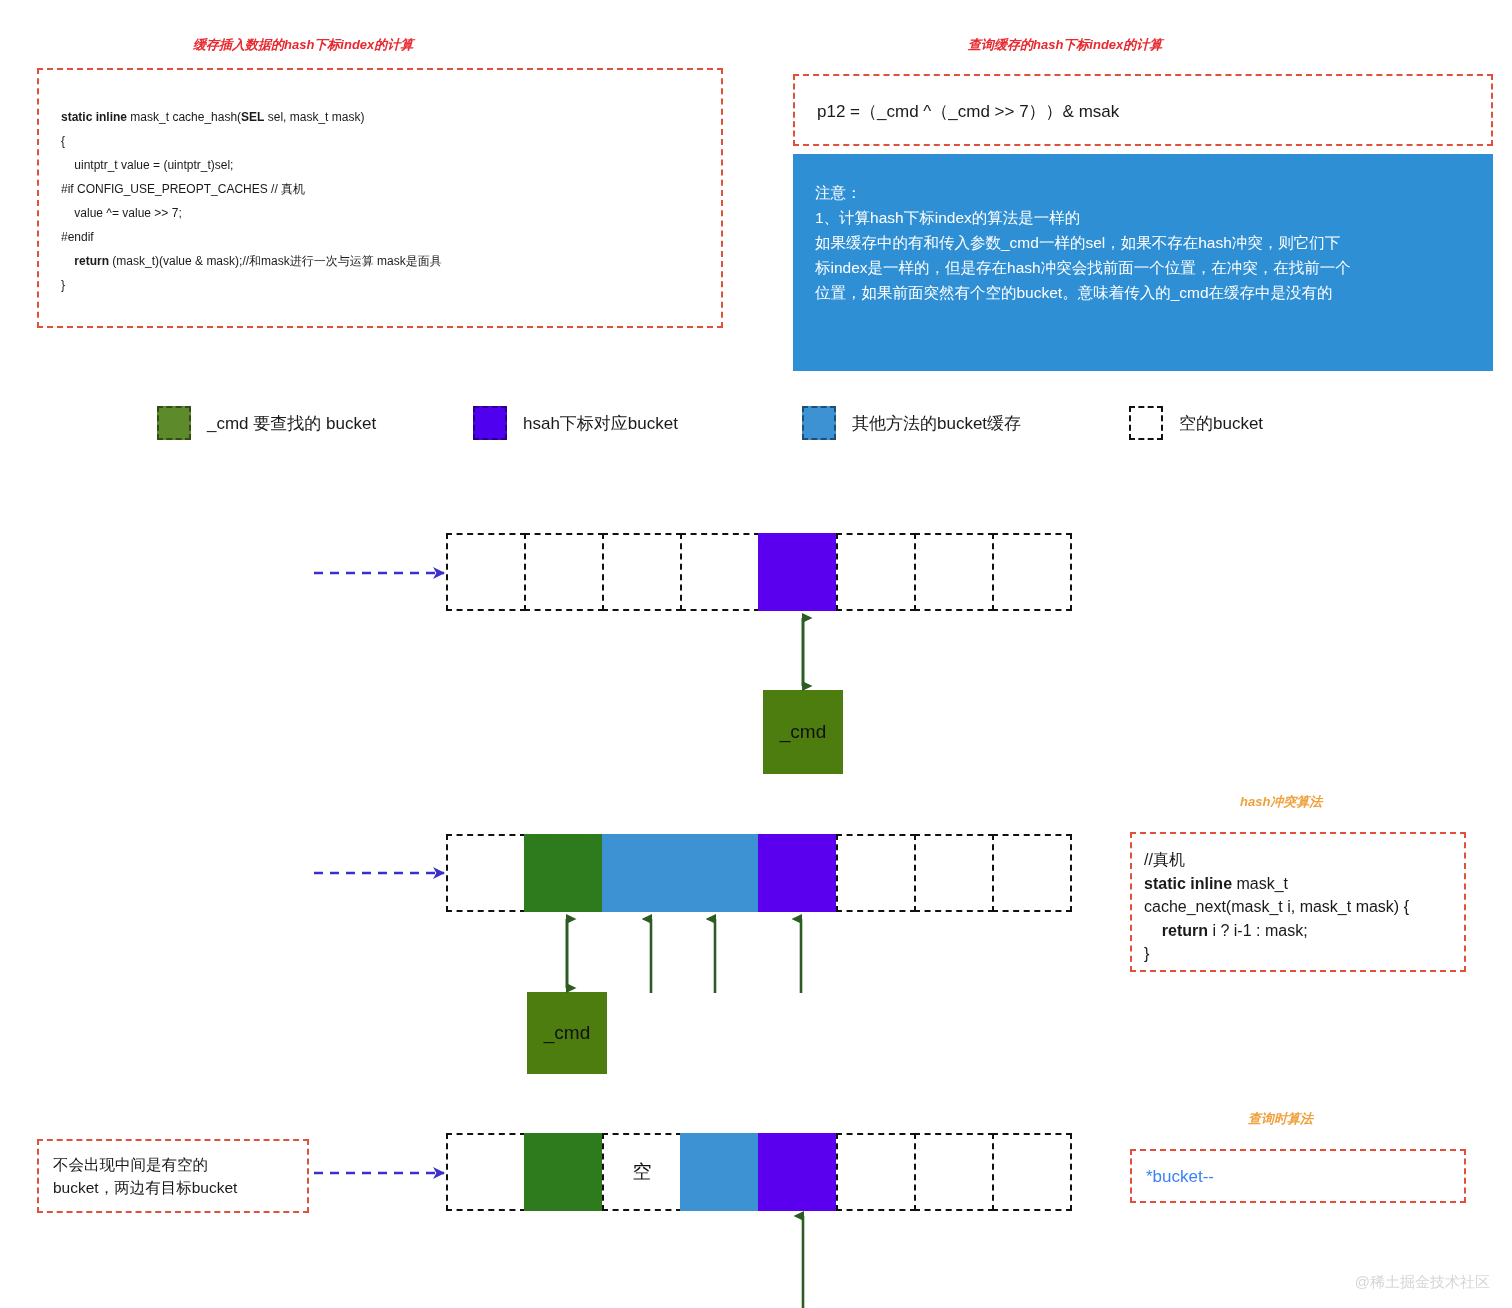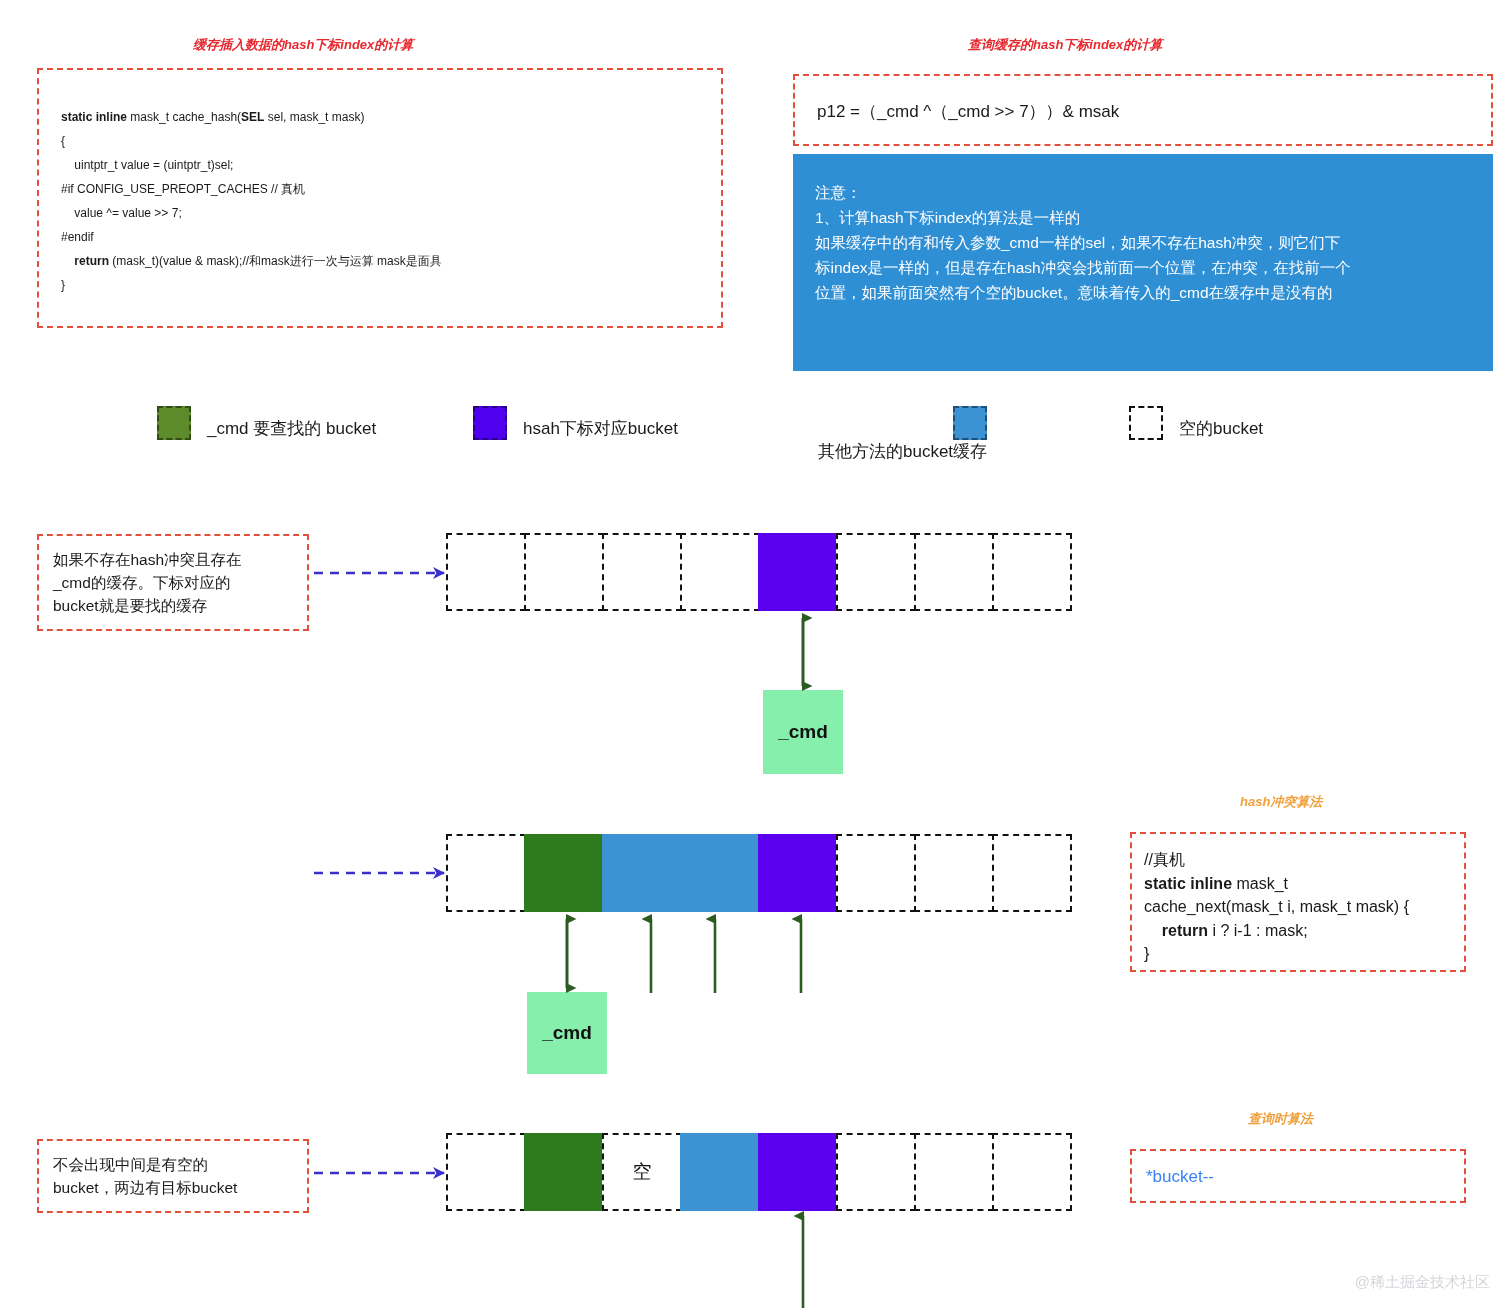--- a/index.html
+++ b/index.html
@@ -48,21 +48,21 @@
     position: absolute;
     background: #2f8fd4;
     color: #ffffff;
     font-size: 15.5px;
     line-height: 25px;
   }
   .note-blue .nb-inner { padding: 26px 22px 20px 22px; }
   .note-blue p { margin: 0; }
 
   
-  .legend-item { position: absolute; display: flex; align-items: flex-end; padding-left: 24px; }
+  .legend-item { position: absolute; display: flex; align-items: center; padding-left: 24px; }
   .legend-sw {
     width: 34px; height: 34px;
     border: 2px dashed rgba(0,0,0,0.45);
     flex: 0 0 auto;
   }
   .legend-sw.empty { background: #ffffff; border-color: #111; }
   .legend-label {
     margin-left: 16px;
     font-size: 17px;
     color: #1a1a1a;
@@ -96,27 +96,26 @@
     background: #ffffff;
   }
   .bucket:first-child { margin-left: 0; }
   .bucket.green  { background: #2e7b1e; border-color: #2e7b1e; }
   .bucket.blue   { background: #3d92d4; border-color: #3d92d4; }
   .bucket.purple { background: #5a00ee; border-color: #5a00ee; }
 
   
   .cmd-box {
     position: absolute;
-    background: #86efac;
+    background: #4d7c0f;
     display: flex;
     align-items: center;
     justify-content: center;
     font-size: 19px;
     color: #111111;
-    font-weight: bold;
   }
 
   
   #overlay {
     position: absolute;
     left: 0; top: 0;
     width: 1512px; height: 1308px;
     pointer-events: none;
   }
 
@@ -167,35 +166,30 @@
   <div class="legend-item" style="left:133px; top:406px;">
     <span class="legend-sw" style="background:#5d8a2b;"></span>
     <span class="legend-label">_cmd 要查找的 bucket</span>
   </div>
 
   <div class="legend-item" style="left:449px; top:406px;">
     <span class="legend-sw" style="background:#4f00ee;"></span>
     <span class="legend-label">hsah下标对应bucket</span>
   </div>
 
-  <div class="legend-item" style="left:778px; top:406px;flex-direction:column;">
+  <div class="legend-item" style="left:778px; top:406px;">
     <span class="legend-sw" style="background:#3d92d4;"></span>
     <span class="legend-label">其他方法的bucket缓存</span>
   </div>
 
   <div class="legend-item" style="left:1105px; top:406px;">
     <span class="legend-sw empty"></span>
     <span class="legend-label">空的bucket</span>
   </div>
 
-  <div class="callout" style="left:37px; top:534px; width:272px;">
-    <p>如果不存在hash冲突且存在</p>
-    <p>_cmd的缓存。下标对应的</p>
-    <p>bucket就是要找的缓存</p>
-  </div>
 
   <div class="bucket-row" style="left:446px; top:533px;">
     <div class="bucket"></div>
     <div class="bucket"></div>
     <div class="bucket"></div>
     <div class="bucket"></div>
     <div class="bucket purple"></div>
     <div class="bucket"></div>
     <div class="bucket"></div>
     <div class="bucket"></div>

